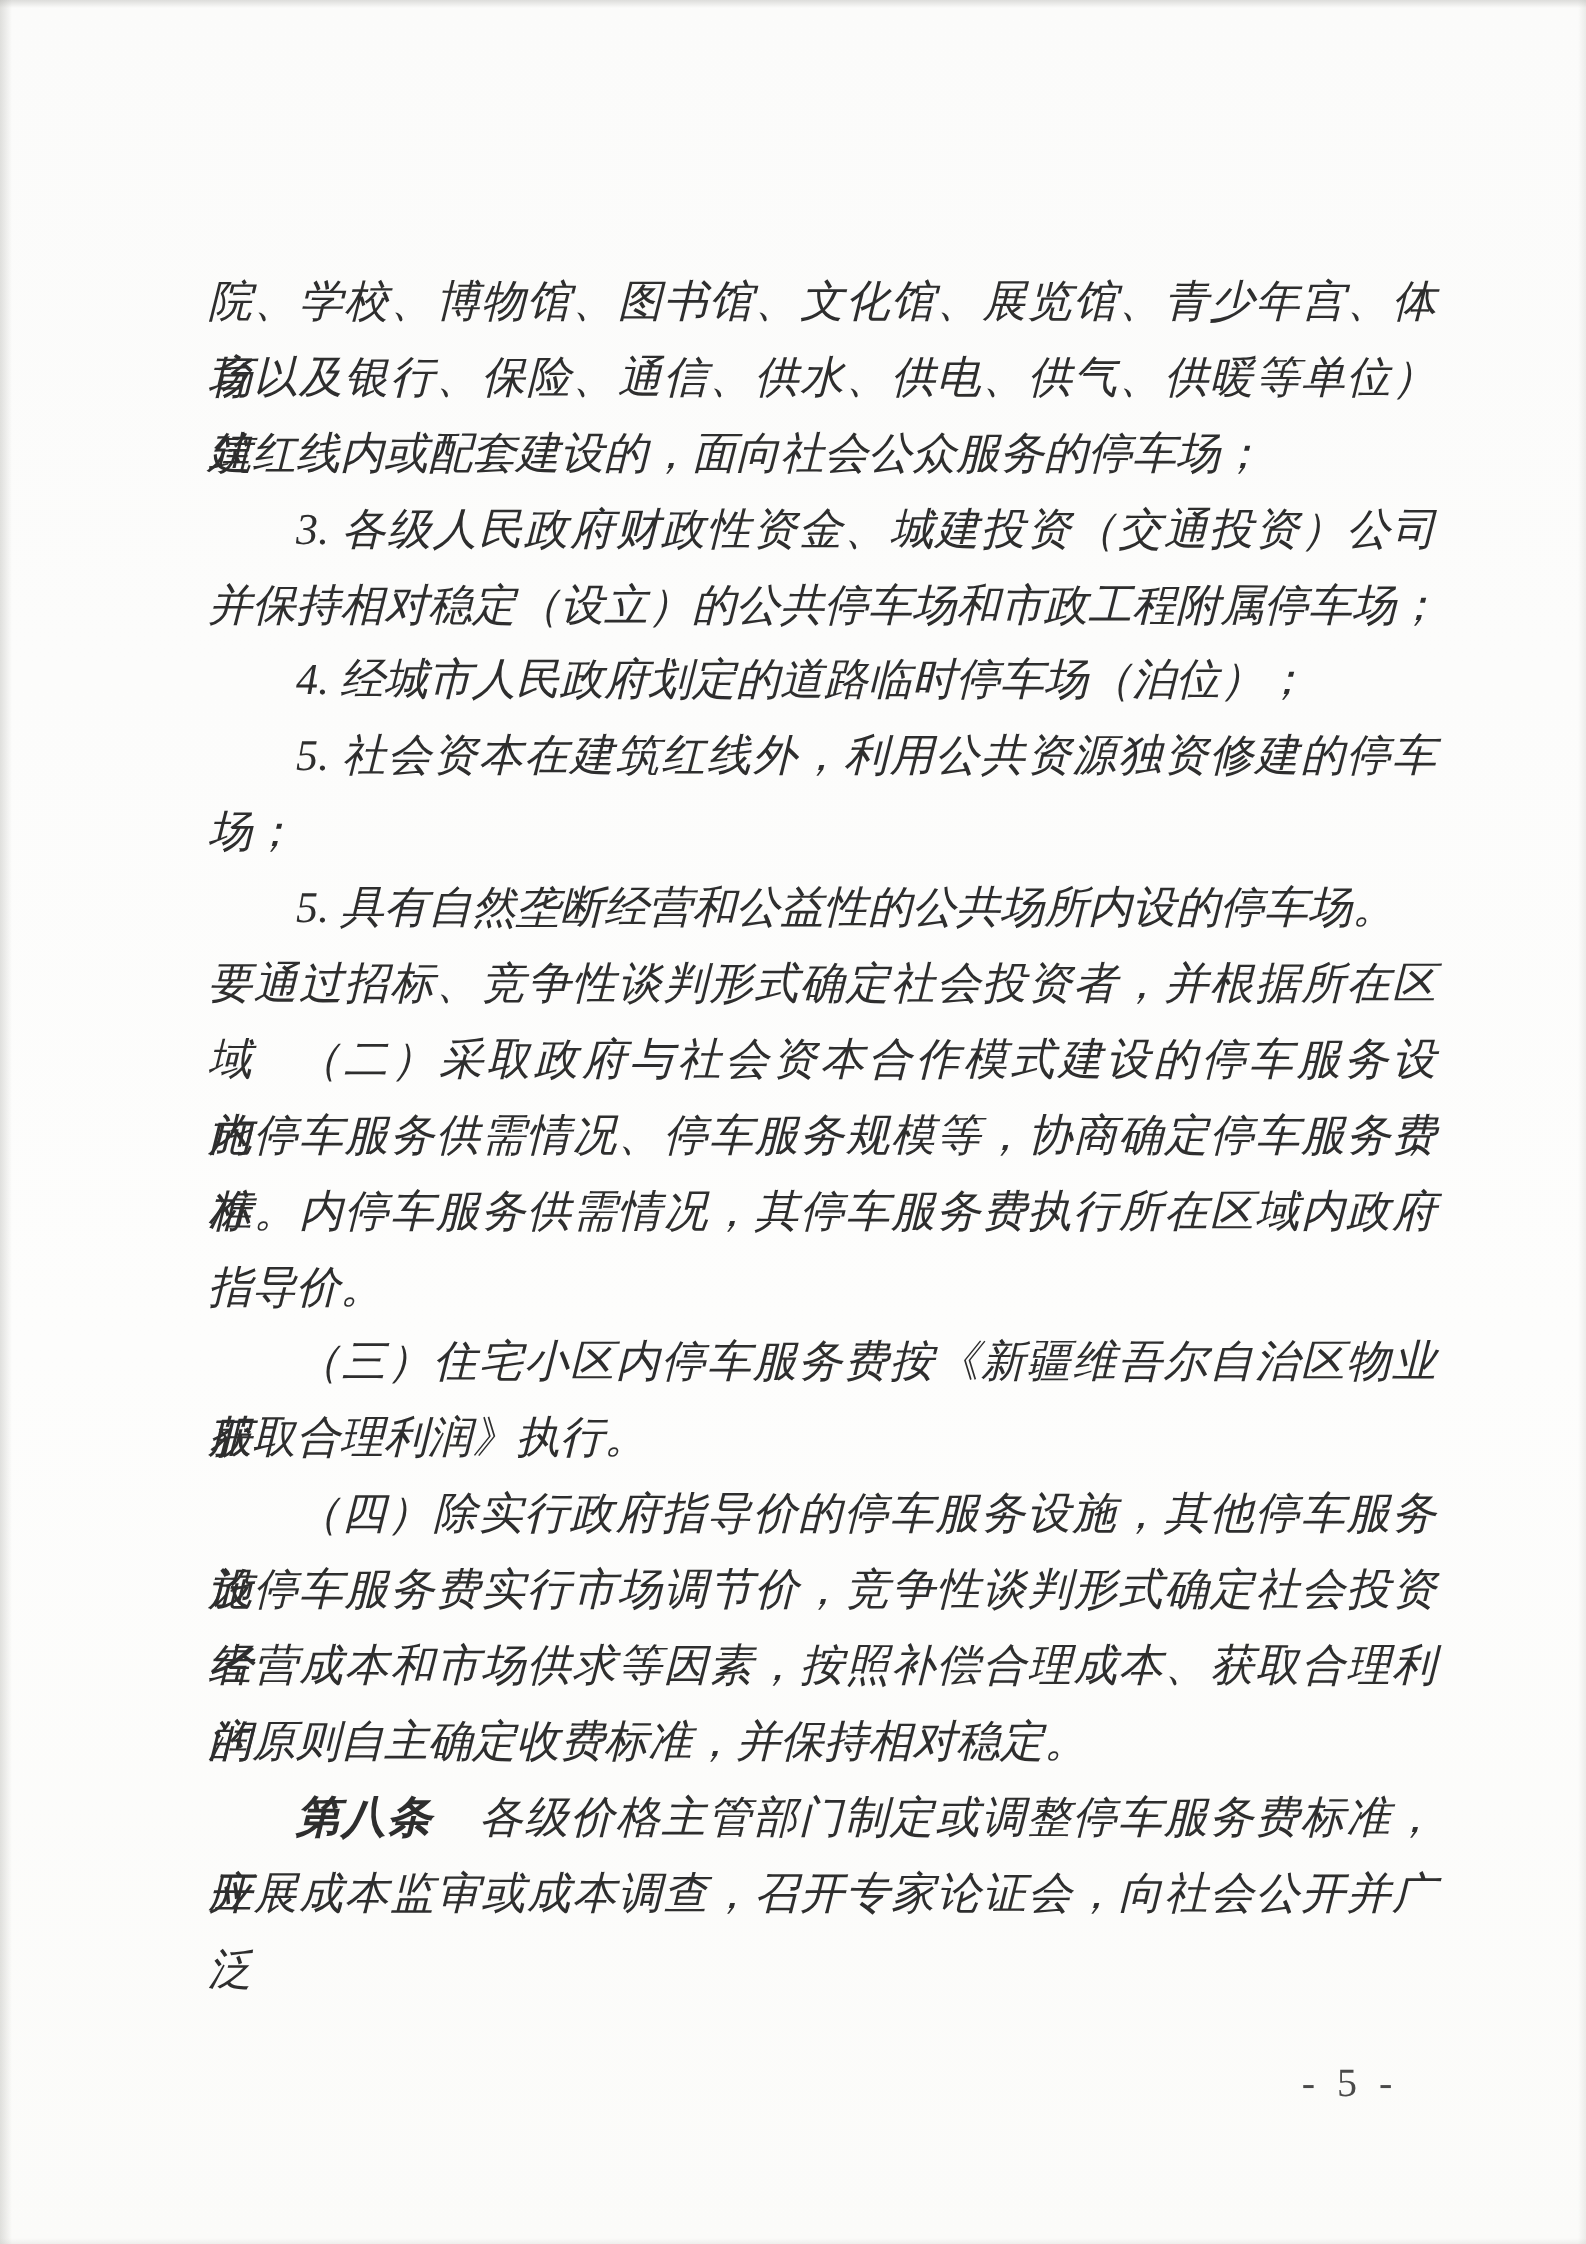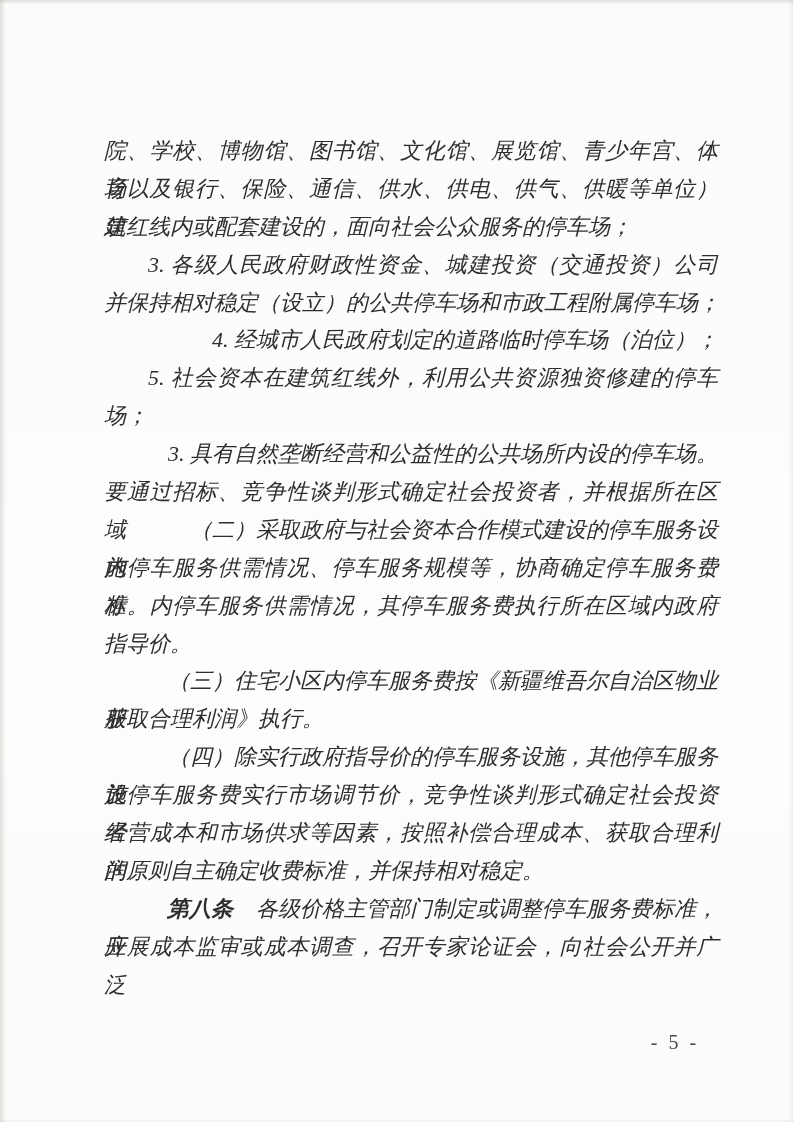--- a/index.html
+++ b/index.html
@@ -53,21 +53,20 @@
     letter-spacing: 0;
   }
   .j {
     white-space: normal;
     text-align: justify;
     text-align-last: justify;
     text-justify: inter-character;
   }
   .ind {
     text-indent: 44px;
-    text-align: right;
   }
   .term {
     font-weight: 700;
     margin-right: 23px;
     margin-top: 28px;
   }
   .page-number {
     position: absolute;
     left: 640px;
     top: 1028px;
@@ -91,21 +90,21 @@
 
   <main class="text-block">
     <p class="ln j">院、学校、博物馆、图书馆、文化馆、展览馆、青少年宫、体育</p>
     <p class="ln j">场以及银行、保险、通信、供水、供电、供气、供暖等单位）建</p>
     <p class="ln">筑红线内或配套建设的，面向社会公众服务的停车场；</p>
     <p class="ln j ind">3. 各级人民政府财政性资金、城建投资（交通投资）公司</p>
     <p class="ln">并保持相对稳定（设立）的公共停车场和市政工程附属停车场；</p>
     <p class="ln ind">4. 经城市人民政府划定的道路临时停车场（泊位）；</p>
     <p class="ln j ind">5. 社会资本在建筑红线外，利用公共资源独资修建的停车</p>
     <p class="ln">场；</p>
-    <p class="ln ind">3. 具有自然垄断经营和公益性的公共场所内设的停车场。</p>
+    <p class="ln ind">5. 具有自然垄断经营和公益性的公共场所内设的停车场。</p>
     <p class="ln j">要通过招标、竞争性谈判形式确定社会投资者，并根据所在区域</p>
     <p class="ln j ind">（二）采取政府与社会资本合作模式建设的停车服务设施，</p>
     <p class="ln j">内停车服务供需情况、停车服务规模等，协商确定停车服务费标</p>
     <p class="ln j">准。内停车服务供需情况，其停车服务费执行所在区域内政府</p>
     <p class="ln">指导价。</p>
     <p class="ln j ind">（三）住宅小区内停车服务费按《新疆维吾尔自治区物业服</p>
     <p class="ln">获取合理利润》执行。</p>
     <p class="ln j ind">（四）除实行政府指导价的停车服务设施，其他停车服务设</p>
     <p class="ln j">施停车服务费实行市场调节价，竞争性谈判形式确定社会投资者</p>
     <p class="ln j">经营成本和市场供求等因素，按照补偿合理成本、获取合理利润</p>

